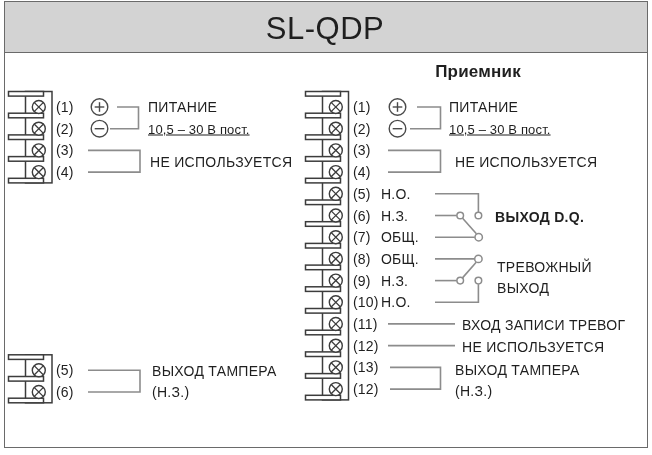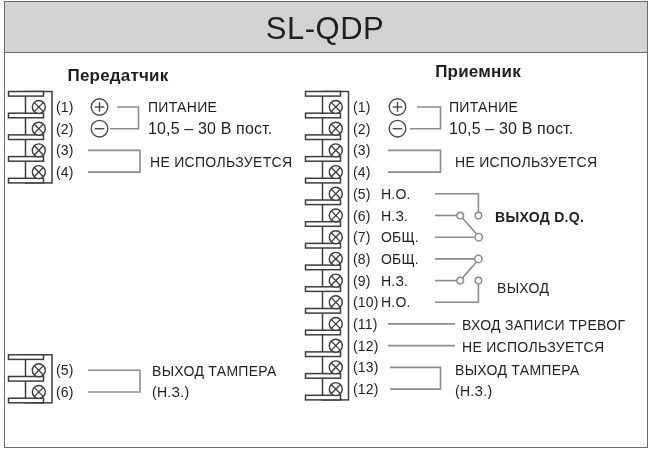--- a/index.html
+++ b/index.html
@@ -14,21 +14,21 @@
   .header{
     position:absolute;left:0;top:0;width:100%;height:50px;
     background:var(--header-bg,#d3d3d3);
     border-bottom:1.6px solid var(--border,#666);
   }
   svg.layer{position:absolute;left:0;top:0;z-index:2;}
   .lbl{
     position:absolute;z-index:3;transform:translateY(-50%);
     white-space:nowrap;font-size:14px;letter-spacing:.3px;line-height:1;
   }
-  .sub{font-size:16px;letter-spacing:.15px;}
+  .sub{font-size:13px;letter-spacing:.15px;text-decoration:underline;}
   .num{font-size:14px;letter-spacing:.2px;}
   .heading{font-size:17px;font-weight:bold;text-align:center;letter-spacing:.2px;}
   .title{font-size:31px;text-align:center;letter-spacing:.5px;}
   
   .body,.plate{fill:#fff;stroke:var(--diagram-line,#3c3c3c);stroke-width:1.5;}
   .screw-c{fill:#fff;stroke:var(--diagram-line,#3c3c3c);stroke-width:1.4;}
   .screw-x{stroke:var(--diagram-line,#3c3c3c);stroke-width:1.3;stroke-linecap:round;}
   .wire{fill:none;stroke:var(--wire,#8c8c8c);stroke-width:1.6;}
   .contact{fill:#fff;stroke:var(--wire,#8c8c8c);stroke-width:1.5;}
   .pol{fill:none;stroke:#4a4a4a;stroke-width:1.4;}
@@ -211,33 +211,33 @@
       <path d="M390,367.4 H440.5 V389.1 H390" class="wire"></path>
       <circle cx="478.4" cy="215.5" r="3.3" class="contact"></circle>
       <circle cx="460.2" cy="215.5" r="3.3" class="contact"></circle>
       <circle cx="478.7" cy="237.2" r="3.7" class="contact"></circle>
       <circle cx="478.4" cy="258.9" r="3.7" class="contact"></circle>
       <circle cx="460.2" cy="280.6" r="3.3" class="contact"></circle>
       <circle cx="478.4" cy="280.6" r="3.3" class="contact"></circle>
     </svg>
 
   <div class="lbl title" style="left:4px;top:28px;width:642px;">SL-QDP</div>
-  <div class="lbl heading" style="left:38px;top:75px;width:160px;">Передатчик</div>
   <div class="lbl heading" style="left:398px;top:71px;width:160px;">Приемник</div>
 
   <div class="lbl" style="left:148px;top:107px;">ПИТАНИЕ</div>
   <div class="lbl sub" style="left:148px;top:129px;">10,5 – 30 В пост.</div>
   <div class="lbl" style="left:150px;top:161.5px;">НЕ ИСПОЛЬЗУЕТСЯ</div>
   <div class="lbl" style="left:152px;top:370.5px;">ВЫХОД ТАМПЕРА</div>
   <div class="lbl" style="left:152px;top:392px;">(Н.З.)</div>
 
   <div class="lbl" style="left:449px;top:107px;">ПИТАНИЕ</div>
   <div class="lbl sub" style="left:449px;top:129px;">10,5 – 30 В пост.</div>
   <div class="lbl" style="left:455px;top:161.5px;">НЕ ИСПОЛЬЗУЕТСЯ</div>
   <div class="lbl" style="left:495px;top:216.5px;font-weight:bold;">ВЫХОД D.Q.</div>
+  <div class="lbl" style="left:497px;top:266.5px;">ТРЕВОЖНЫЙ</div>
   <div class="lbl" style="left:497px;top:288px;">ВЫХОД</div>
   <div class="lbl" style="left:462px;top:324.5px;">ВХОД ЗАПИСИ ТРЕВОГ</div>
   <div class="lbl" style="left:462px;top:346.5px;">НЕ ИСПОЛЬЗУЕТСЯ</div>
   <div class="lbl" style="left:455px;top:369.5px;">ВЫХОД ТАМПЕРА</div>
   <div class="lbl" style="left:455px;top:391px;">(Н.З.)</div>
 
 <div class="lbl num" style="left: 56px; top: 107px;">(1)</div>
     <div class="lbl num" style="left: 56px; top: 128.7px;">(2)</div>
     <div class="lbl num" style="left: 56px; top: 150.4px;">(3)</div>
     <div class="lbl num" style="left: 56px; top: 172.1px;">(4)</div>

